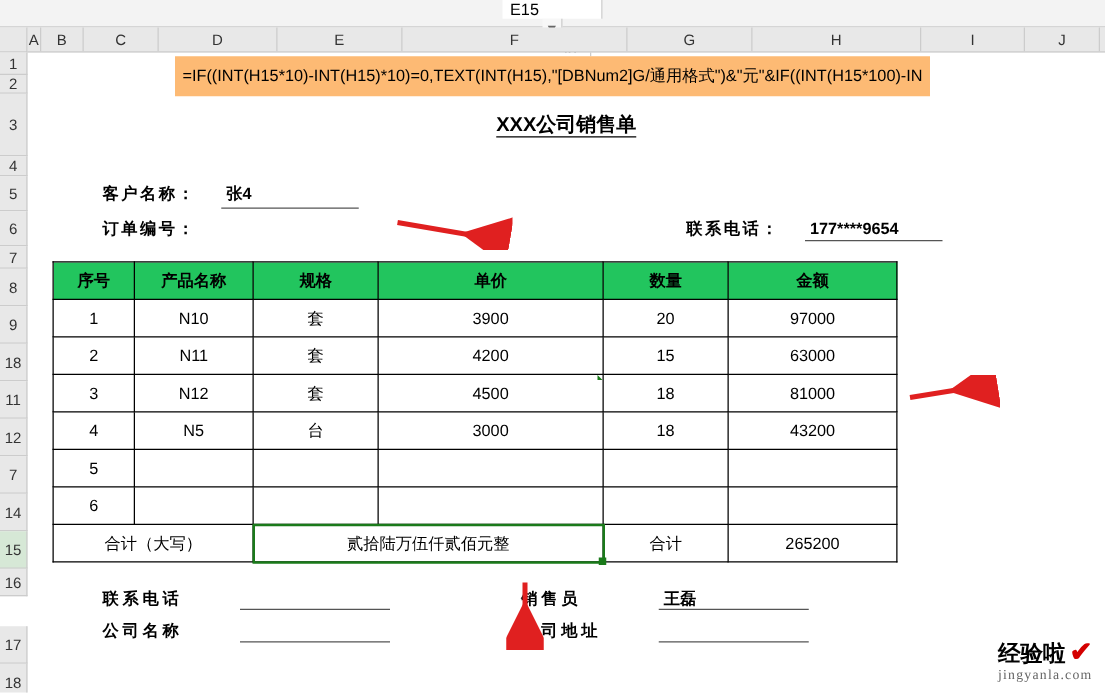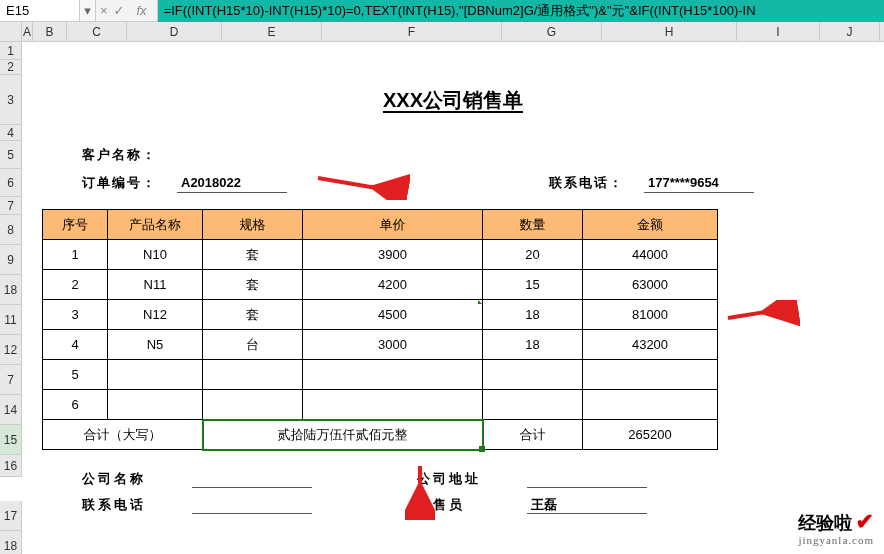--- a/index.html
+++ b/index.html
@@ -1,47 +1,47 @@
 <!DOCTYPE html>
 <html><head>
 <meta charset="utf-8">
 <style>
   * { margin: 0; padding: 0; box-sizing: border-box; }
   body { font-family: SimSun, "Microsoft YaHei", Arial, sans-serif; font-size: 13px; background: #fff; width: 884px; height: 554px; overflow: hidden; position: relative; }
 
-  .name-box-bar { display: flex; align-items: center; height: 22px; border-bottom: 1px solid #ccc; background: #f3f3f3; }
+  .name-box-bar { display: flex; align-items: center; height: 22px; border-bottom: 1px solid #ccc; background: #f3f3f3; flex-direction: column; }
   .name-box { width: 80px; padding: 0 6px; border-right: 1px solid #ccc; height: 100%; display: flex; align-items: center; background: #fff; }
   .name-box-arrow { width: 16px; display:flex; align-items:center; justify-content:center; color:#666; border-right:1px solid #ccc; height:100%; background:#f7f7f7;}
   .fx-icons { display:flex; align-items:center; color:#888; padding:0 4px; gap:6px; border-right:1px solid #ccc; height:100%;}
   .fx-label { font-style: italic; padding: 0 6px; }
-  .formula-input { flex: 1; padding: 16px 6px; background: #14b8a6; height: 100%; display:flex; align-items:center; white-space: nowrap; overflow:hidden;}
+  .formula-input { flex: 1; padding: 16px 6px; background: #fdba74; height: 100%; display:flex; align-items:center; white-space: nowrap; overflow:hidden;}
 
   .grid-wrap { position: relative; }
   .corner { position:absolute; left:0; top:0; width:22px; height:20px; background:#e8e8e8; border-right:1px solid #ccc; border-bottom:1px solid #ccc;}
   .col-headers { display:flex; margin-left:22px; height:20px; background:#e8e8e8; border-bottom:1px solid #ccc;}
   .col-h { border-right:1px solid #ccc; display:flex; align-items:center; justify-content:center; font-size:12px; color:#333; overflow:hidden;}
   .row-headers { position:absolute; left:0; top:20px; width:22px; }
   .row-h { border-right:1px solid #ccc; border-bottom:1px solid #ccc; background:#e8e8e8; display:flex; align-items:center; justify-content:center; font-size:12px; color:#333;}
   .row-h.active { background:#d6e8d6; }
   .sheet { margin-left:22px; position:relative; }
 
   .content { position:absolute; left:0; top:0; right:0; }
 
   .title-row { height:50px; display:flex; align-items:center; justify-content:center;}
-  .title-text { font-size:20px; font-weight:bold; text-decoration: underline; text-underline-offset: 4px;}
+  .title-text { font-size:16px; font-weight:bold; text-decoration: underline; text-underline-offset: 4px;}
 
   .info-row { display:flex; padding: 0 60px 0 60px; height:28px; align-items:center; font-size:13px;}
   .info-block { display:flex; align-items:center; }
   .info-label { width:95px; letter-spacing:2px; font-weight:bold; }
   .info-value { border-bottom:1px solid #555; min-width:110px; padding:2px 4px; font-weight:bold;}
   .info-gap { flex:1; }
 
   .tbl { border-collapse: collapse; margin: 12px 0 0 20px; }
   .tbl th, .tbl td { border:1.5px solid #000; height:30px; text-align:center; font-size:13px; }
-  .tbl th { background:#fdba74; color:#000; font-weight:normal;}
+  .tbl th { background:#22c55e; color:#000; font-weight:bold;}
   .col-n { width:65px;} .col-p { width:95px;margin-top:36px;} .col-s { width:100px;}
   .col-u { width:180px;} .col-q { width:100px;} .col-a { width:135px;}
 
   .sum-cell { outline:2px solid #1a7a1a; outline-offset:-1px; position:relative;}
   .sum-handle { position:absolute; right:-3px; bottom:-3px; width:6px; height:6px; background:#1a7a1a;}
 
   .tri { position:absolute; width:0; height:0; border-left:4px solid transparent; border-bottom:4px solid #1a7a1a; }
 
   .footer-info { margin:16px 0 0 60px; font-size:13px; font-weight:bold;}
   .footer-row { display:flex; height:26px; align-items:center;}
@@ -112,29 +112,29 @@
 
       <div class="title-row">
         <span class="title-text">XXX公司销售单</span>
       </div>
 
       <div style="height:16px"></div>
 
       <div class="info-row">
         <div class="info-block">
           <span class="info-label">客户名称：</span>
+          <span class="info-value">张4</span>
         </div>
         <div class="info-gap"></div>
         <div style="width:70px"></div>
       </div>
 
       <div class="info-row" style="position:relative;">
         <div class="info-block">
           <span class="info-label">订单编号：</span>
-          <span class="info-value">A2018022</span>
         </div>
         <div class="info-gap"></div>
         <div class="info-block">
           <span class="info-label">联系电话：</span>
           <span class="info-value">177****9654</span>
         </div>
         <div style="width:70px"></div>
       </div>
 
       <table class="tbl">
@@ -148,21 +148,21 @@
           <th class="col-a">金额</th>
         </tr>
         </tbody>
           <tbody id="tblBody">
             <tr>
               <td class="col-n">1</td>
               <td class="col-p">N10</td>
               <td class="col-s">套</td>
               <td class="col-u">3900</td>
               <td class="col-q">20</td>
-              <td class="col-a">44000</td>
+              <td class="col-a">97000</td>
             </tr>
             <tr>
               <td class="col-n">2</td>
               <td class="col-p">N11</td>
               <td class="col-s">套</td>
               <td class="col-u">4200</td>
               <td class="col-q">15</td>
               <td class="col-a">63000</td>
             </tr>
             <tr>
@@ -206,32 +206,32 @@
             <div class="sum-handle"></div>
           </td>
           <td>合计</td>
           <td>265200</td>
         </tr>
       </tbody>
         </table>
 
       <div class="footer-info">
         <div class="footer-row">
+          <span class="f-label">联系电话</span>
+          <span class="f-field"></span>
+          <div style="width:105px"></div>
+          <span class="f-label">销售员</span>
+          <span class="f-field">王磊</span>
+        </div>
+        <div class="footer-row">
           <span class="f-label">公司名称</span>
           <span class="f-field"></span>
           <div style="width:105px"></div>
           <span class="f-label">公司地址</span>
           <span class="f-field"></span>
-        </div>
-        <div class="footer-row">
-          <span class="f-label">联系电话</span>
-          <span class="f-field"></span>
-          <div style="width:105px"></div>
-          <span class="f-label">销售员</span>
-          <span class="f-field">王磊</span>
         </div>
       </div>
 
     </div>
   </div>
 </div>
 
 <svg class="arrow-svg" style="left:310px; top:170px;" width="100" height="30">
   <defs>
       <marker id="ah1" markerWidth="10" markerHeight="10" refX="2" refY="5" orient="auto">

